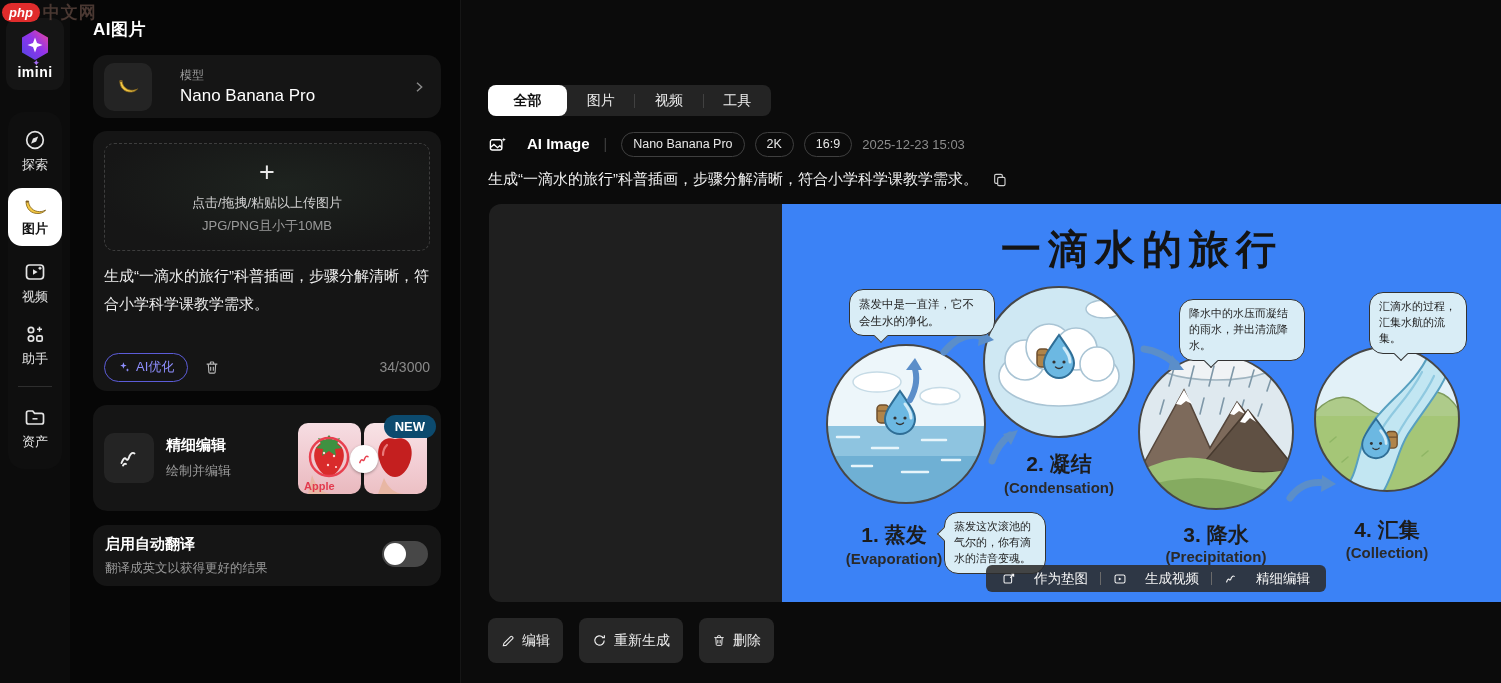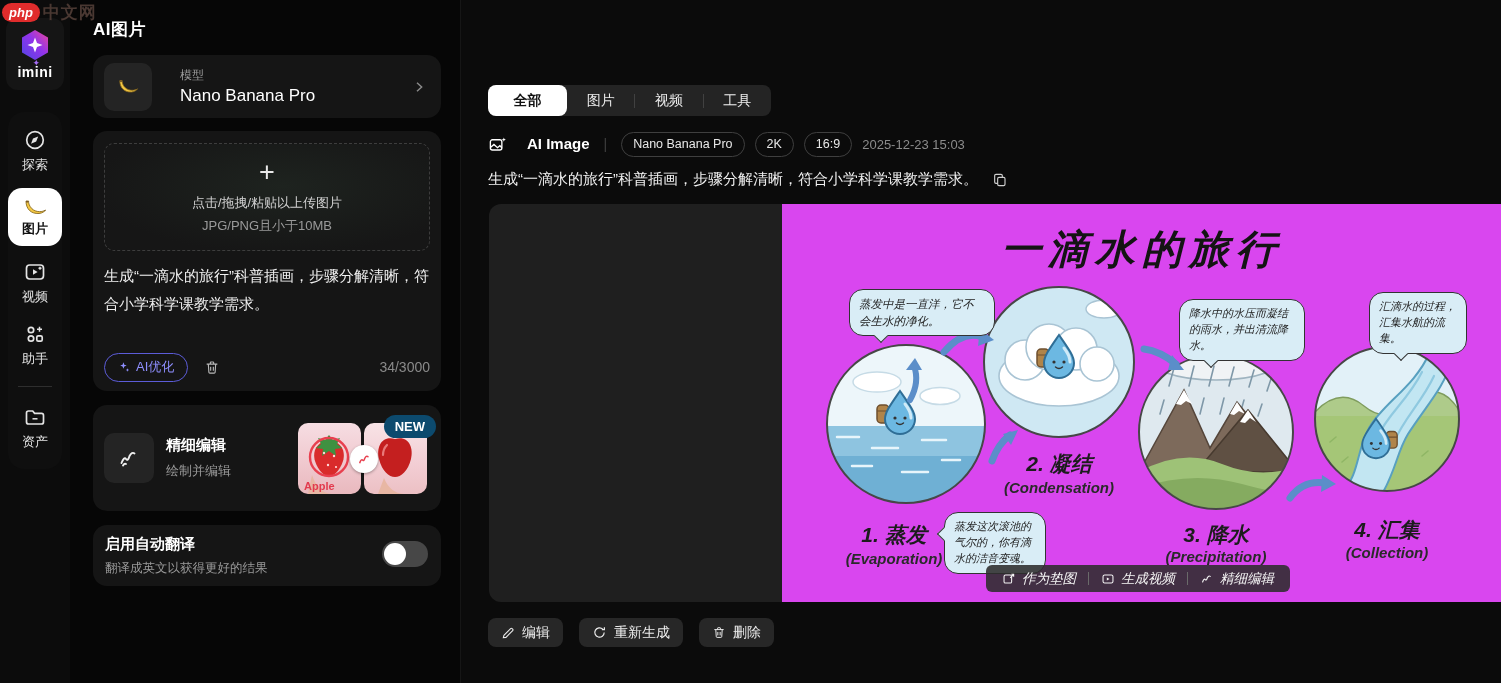--- a/index.html
+++ b/index.html
@@ -82,35 +82,35 @@
   .pill { height:25px; border:1px solid #3f3f3f; border-radius:13px; color:#e8e8e8; font-size:12.5px; display:flex; align-items:center; padding:0 11px; }
   .timestamp { color:#8b8b8b; font-size:13px; }
 
   .prompt-row { position:absolute; left:27px; top:170px; display:flex; align-items:center; gap:14px; }
   .prompt-row .txt { color:#f2f2f2; font-size:15px; }
   .copy-btn { cursor:pointer; display:flex; }
 
   .result-card { position:absolute; left:28px; top:204px; right:0; height:398px; background:#1f1f1f; border-radius:12px 0 0 12px; }
 
   
-  .illus { position:absolute; left:293px; top:0; width:720px; height:398px; background:#d946ef; overflow:hidden;font-style:italic; }
+  .illus { position:absolute; left:293px; top:0; width:720px; height:398px; background:#3b82f6; overflow:hidden; }
   .illus-title { position:absolute; left:360px; top:18px; transform:translateX(-50%); color:#141414; font-size:40px; font-weight:900; letter-spacing:7px; white-space:nowrap; }
   .step-label { position:absolute; transform:translateX(-50%); color:#1c1c1c; font-weight:bold; font-size:21px; white-space:nowrap; text-align:center; }
   .step-en { position:absolute; transform:translateX(-50%); color:#2a2a2a; font-weight:bold; font-size:15px; white-space:nowrap; }
   .bubble { position:absolute; background:#d9edf6; border:1.5px solid #333; border-radius:14px; color:#222; font-size:11.5px; line-height:1.45; padding:6px 9px; }
   .bubble::after { content:''; position:absolute; width:9px; height:9px; background:#d9edf6; border-right:1.5px solid #333; border-bottom:1.5px solid #333; }
   .tail-b::after { bottom:-6px; left:26px; transform:rotate(45deg); }
   .tail-l::after { left:-6px; top:16px; transform:rotate(135deg); }
 
   .overlay-bar { position:absolute; left:204px; top:361px; height:27px; background:rgba(44,44,44,.88); border-radius:6px; display:flex; align-items:center; padding:0 4px; }
-  .ov-btn { display:flex; align-items:center; gap:6px; color:#f5f5f5; font-size:13.5px; padding:0 12px; cursor:pointer; height:100%; }
+  .ov-btn { display:flex; align-items:center; gap:18px; color:#f5f5f5; font-size:13.5px; padding:0 12px; cursor:pointer; height:100%; }
   .ov-div { width:1px; height:13px; background:#6a6a6a; }
 
   .actions { position:absolute; left:27px; top:618px; display:flex; gap:16px; }
-  .act-btn { height:29px; background:#272727; border-radius:8px; color:#ececec; font-size:14px; display:flex; align-items:center; gap:7px; padding:0 13px; cursor:pointer; }
+  .act-btn { height:45px; background:#272727; border-radius:8px; color:#ececec; font-size:14px; display:flex; align-items:center; gap:7px; padding:0 13px; cursor:pointer; }
 
   svg { display:block; }
 </style>
 </head>
 <body>
 
 <div class="page">
 
   <div class="watermark">
     <span class="php-pill">php</span>

